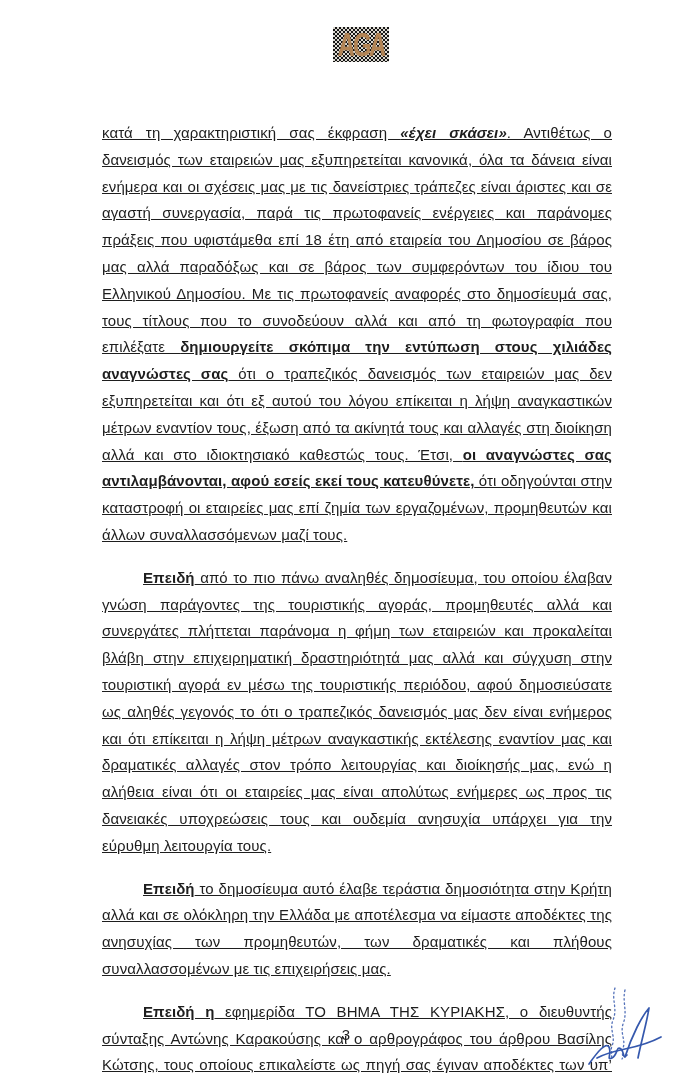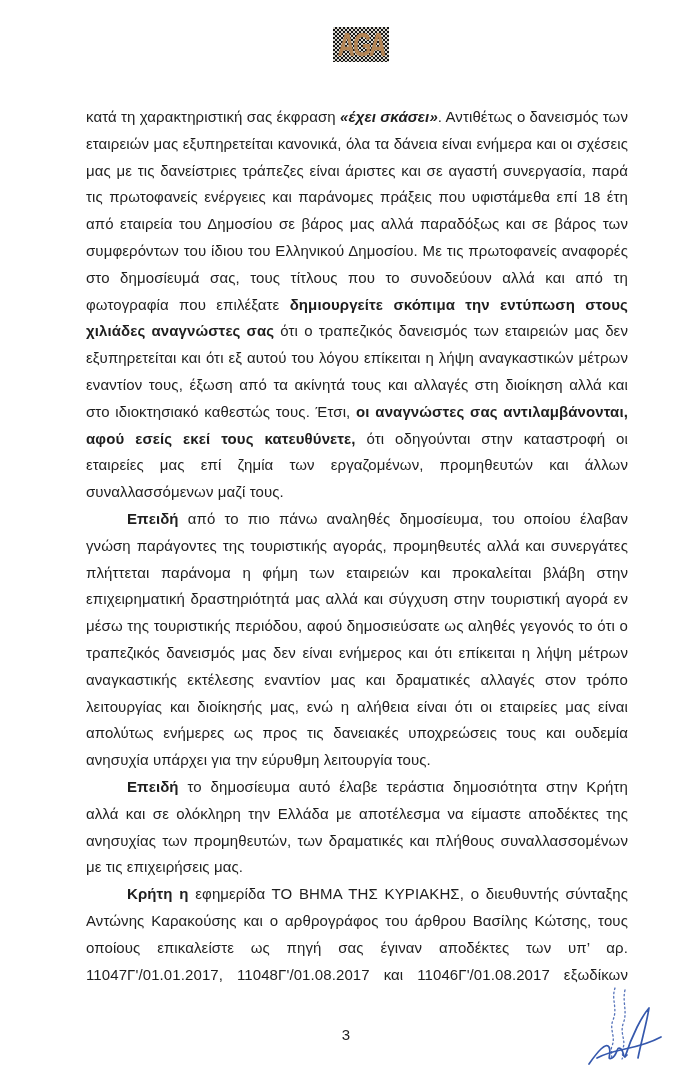--- a/index.html
+++ b/index.html
@@ -49,22 +49,23 @@
     left: 86px;
     top: 104px;
     width: 542px;
     font-size: 15px;
     line-height: 26.8px;
     text-align: justify;
     color: var(--text, #1e1e1e);
     letter-spacing: 0.1px;
   }
   .body-text p {
-    margin: 0;
+    margin: 16px;
     padding: 0;
+    text-decoration: underline;
   }
   .body-text p.indent { text-indent: 41px; }
   .body-text p.jlast { text-align-last: justify; }
   .b  { font-weight: bold; }
   .bi { font-weight: bold; font-style: italic; }
   
   .page-number {
     position: absolute;
     left: 0;
     right: 0;
@@ -96,21 +97,21 @@
 <div class="page">
 
   <div class="stamp">
     <span class="stamp-text">AGA</span>
   </div>
 
   <div class="body-text" id="paragraphs">
       <p><span>κατά τη χαρακτηριστική σας έκφραση </span><span class="bi">«έχει σκάσει»</span><span>. Αντιθέτως ο δανεισμός των εταιρειών μας εξυπηρετείται κανονικά, όλα τα δάνεια είναι ενήμερα και οι σχέσεις μας με τις δανείστριες τράπεζες είναι άριστες και σε αγαστή συνεργασία, παρά τις πρωτοφανείς ενέργειες και παράνομες πράξεις που υφιστάμεθα επί 18 έτη από εταιρεία του Δημοσίου σε βάρος μας αλλά παραδόξως και σε βάρος των συμφερόντων του ίδιου του Ελληνικού Δημοσίου. Με τις πρωτοφανείς αναφορές στο δημοσίευμά σας, τους τίτλους που το συνοδεύουν αλλά και από τη φωτογραφία που επιλέξατε </span><span class="b">δημιουργείτε σκόπιμα την εντύπωση στους χιλιάδες αναγνώστες σας</span><span> ότι ο τραπεζικός δανεισμός των εταιρειών μας δεν εξυπηρετείται και ότι εξ αυτού του λόγου επίκειται η λήψη αναγκαστικών μέτρων εναντίον τους, έξωση από τα ακίνητά τους και αλλαγές στη διοίκηση αλλά και στο ιδιοκτησιακό καθεστώς τους. Έτσι, </span><span class="b">οι αναγνώστες σας αντιλαμβάνονται, αφού εσείς εκεί τους κατευθύνετε,</span><span> ότι οδηγούνται στην καταστροφή οι εταιρείες μας επί ζημία των εργαζομένων, προμηθευτών και άλλων συναλλασσόμενων μαζί τους.</span></p>
       <p class="indent"><span class="b">Επειδή</span><span> από το πιο πάνω αναληθές δημοσίευμα, του οποίου έλαβαν γνώση παράγοντες της τουριστικής αγοράς, προμηθευτές αλλά και συνεργάτες πλήττεται παράνομα η φήμη των εταιρειών και προκαλείται βλάβη στην επιχειρηματική δραστηριότητά μας αλλά και σύγχυση στην τουριστική αγορά εν μέσω της τουριστικής περιόδου, αφού δημοσιεύσατε ως αληθές γεγονός το ότι ο τραπεζικός δανεισμός μας δεν είναι ενήμερος και ότι επίκειται η λήψη μέτρων αναγκαστικής εκτέλεσης εναντίον μας και δραματικές αλλαγές στον τρόπο λειτουργίας και διοίκησής μας, ενώ η αλήθεια είναι ότι οι εταιρείες μας είναι απολύτως ενήμερες ως προς τις δανειακές υποχρεώσεις τους και ουδεμία ανησυχία υπάρχει για την εύρυθμη λειτουργία τους.</span></p>
       <p class="indent"><span class="b">Επειδή</span><span> το δημοσίευμα αυτό έλαβε τεράστια δημοσιότητα στην Κρήτη αλλά και σε ολόκληρη την Ελλάδα με αποτέλεσμα να είμαστε αποδέκτες της ανησυχίας των προμηθευτών, των δραματικές και πλήθους συναλλασσομένων με τις επιχειρήσεις μας.</span></p>
-      <p class="indent jlast"><span class="b">Κρήτη η</span><span> εφημερίδα ΤΟ ΒΗΜΑ ΤΗΣ ΚΥΡΙΑΚΗΣ, ο διευθυντής σύνταξης Αντώνης Καρακούσης και ο αρθρογράφος του άρθρου Βασίλης Κώτσης, τους οποίους επικαλείστε ως πηγή σας έγιναν αποδέκτες των υπ’ αρ. 11047Γ'/01.01.2017, 11048Γ'/01.08.2017 και 11046Γ'/01.08.2017 εξωδίκων</span></p>
+      <p class="indent jlast"><span class="b">Επειδή η</span><span> εφημερίδα ΤΟ ΒΗΜΑ ΤΗΣ ΚΥΡΙΑΚΗΣ, ο διευθυντής σύνταξης Αντώνης Καρακούσης και ο αρθρογράφος του άρθρου Βασίλης Κώτσης, τους οποίους επικαλείστε ως πηγή σας έγιναν αποδέκτες των υπ’ αρ. 11047Γ'/01.01.2017, 11048Γ'/01.08.2017 και 11046Γ'/01.08.2017 εξωδίκων</span></p>
     </div>
 
   <svg class="signature" viewBox="0 0 84 90" aria-hidden="true">
     <path class="dot" d="M30,4 C26,16 33,24 28,36 C24,46 31,52 27,62 C25,67 28,70 26,74"></path>
     <path class="dot" d="M40,6 C37,18 43,28 38,40 C35,50 41,56 38,64 C36,69 39,72 37,75"></path>
     <path class="main" d="M4,80 C13,67 21,58 24,63 C27,69 21,77 27,74 C33,71 31,61 36,65 C40,68 37,76 42,71"></path>
     <path class="main" d="M40,73 C47,51 57,32 64,24 C62,38 56,58 53,74"></path>
     <path class="main" d="M12,74 C32,63 50,67 76,53"></path>
   </svg>
 

